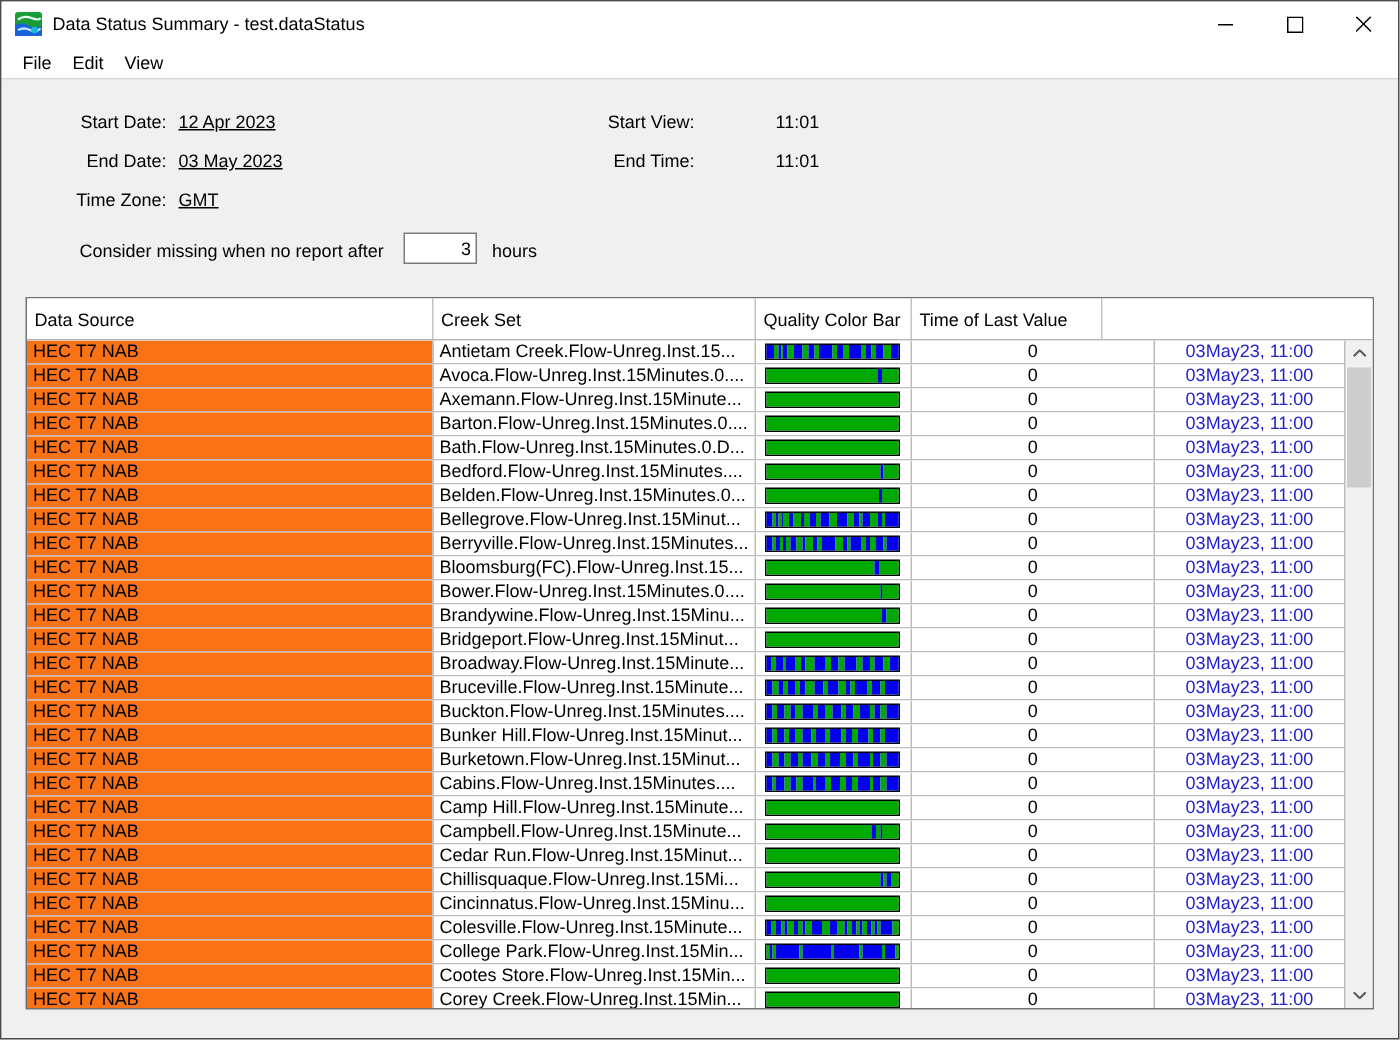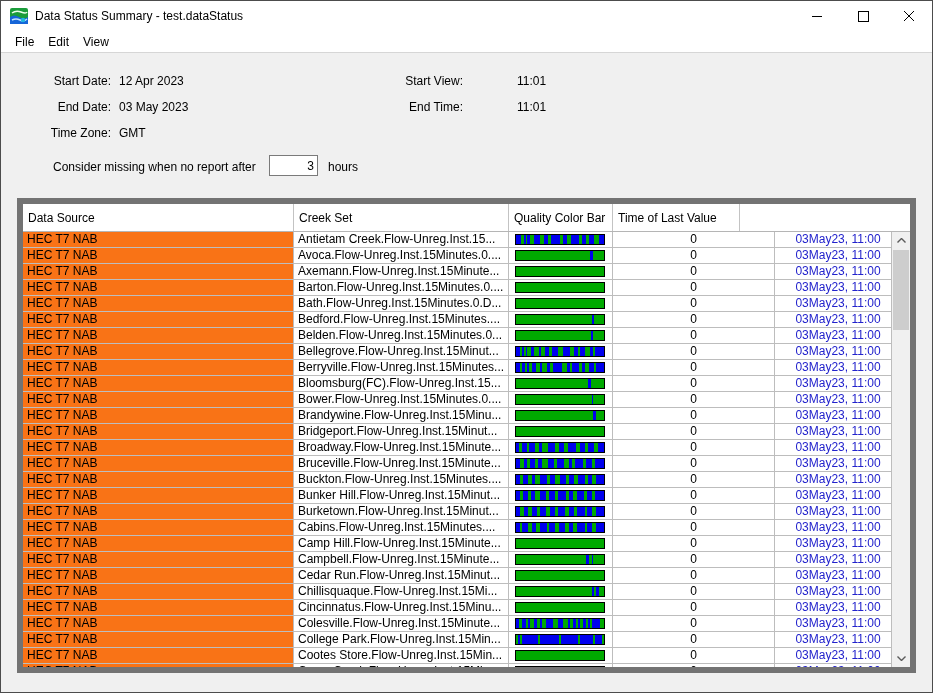--- a/index.html
+++ b/index.html
@@ -16,29 +16,29 @@
   .win-btn { width:46px; height:30px; display:flex; align-items:center; justify-content:center; cursor:default; }
   .win-btn svg { display:block; }
 
   
   .menubar { position:absolute; top:30px; left:0; right:0; height:22px; background:#fff; border-bottom:1px solid #d6d6d6; display:flex; align-items:center; padding-left:7px; }
   .menu-item { padding:2px 7px; }
 
   
   .content { position:absolute; top:53px; left:0; right:0; bottom:0; background:#f0f0f0; }
   .flabel { position:absolute; text-align:right; width:70px; left:40px; white-space:nowrap; }
-  .fvalue { position:absolute; left:118px; white-space:nowrap; }
+  .fvalue { position:absolute; left:118px; white-space:nowrap;text-decoration:underline; }
   .flabel-r { position:absolute; text-align:right; width:72px; left:390px; white-space:nowrap; }
   .fvalue-r { position:absolute; left:468px; white-space:nowrap;margin-left:48px; }
   .consider-text { position:absolute; left:52px; top:106px; white-space:nowrap; }
   .hours-input { position:absolute; left:268px; top:101px; width:49px; height:21px; border:1px solid #7a7a7a; text-align:right; padding-right:3px; font-family:"Liberation Sans", sans-serif; font-size:12px; background:#fff; }
   .hours-text { position:absolute; left:327px; top:106px; }
 
   
-  .datatable { position:absolute; left:16px; top:144px; width:899px; height:475px; border:6px solid #737373; background:#fff; }
+  .datatable { position:absolute; left:16px; top:144px; width:899px; height:475px; border:1px solid #737373; background:#fff; }
   .header-row { position:absolute; top:0; left:0; right:0; height:28px; display:flex; background:#fff; border-bottom:1px solid #b5b5b5; }
   .hcell { height:100%; display:flex; align-items:center; padding-left:5px; border-right:1px solid #c3c3c3; white-space:nowrap; overflow:hidden; }
   .hc1{width:271px;} .hc2{width:215px;} .hc3{width:104px;} .hc4{width:162px;} .hc5{width:126px; border-right:none;}
   .hcorner { width:19px; border-left:1px solid #c3c3c3; }
 
   .tbody { position:absolute; top:28px; left:0; width:878px; bottom:0; overflow:hidden; }
   .row { display:flex; height:16px; border-bottom:1px solid #bdbdbd; background:#fff; }
   .cell { height:100%; border-right:1px solid #bdbdbd; padding-left:4px; line-height:15px; white-space:nowrap; overflow:hidden; }
   .c-source { width:271px; background:#f97316; }
   .c-dataset { width:215px; }

